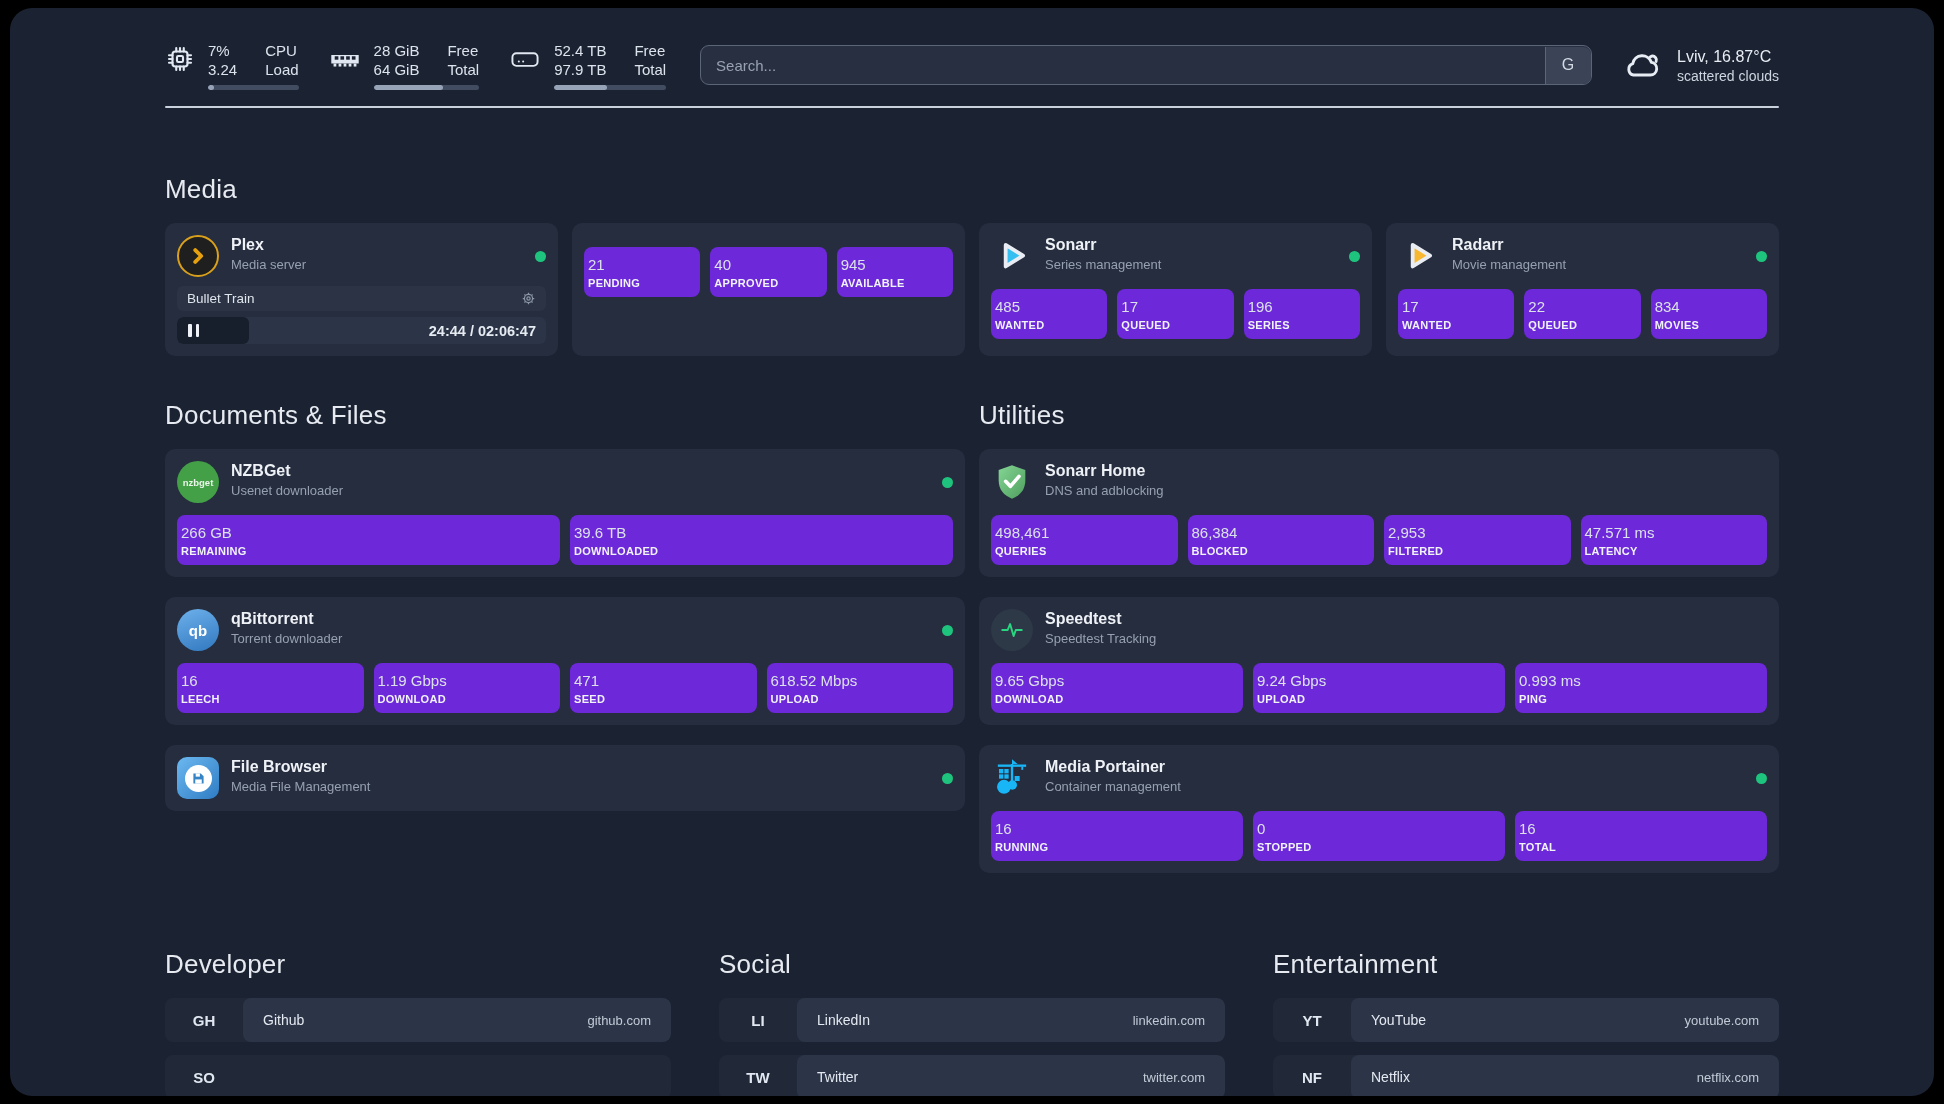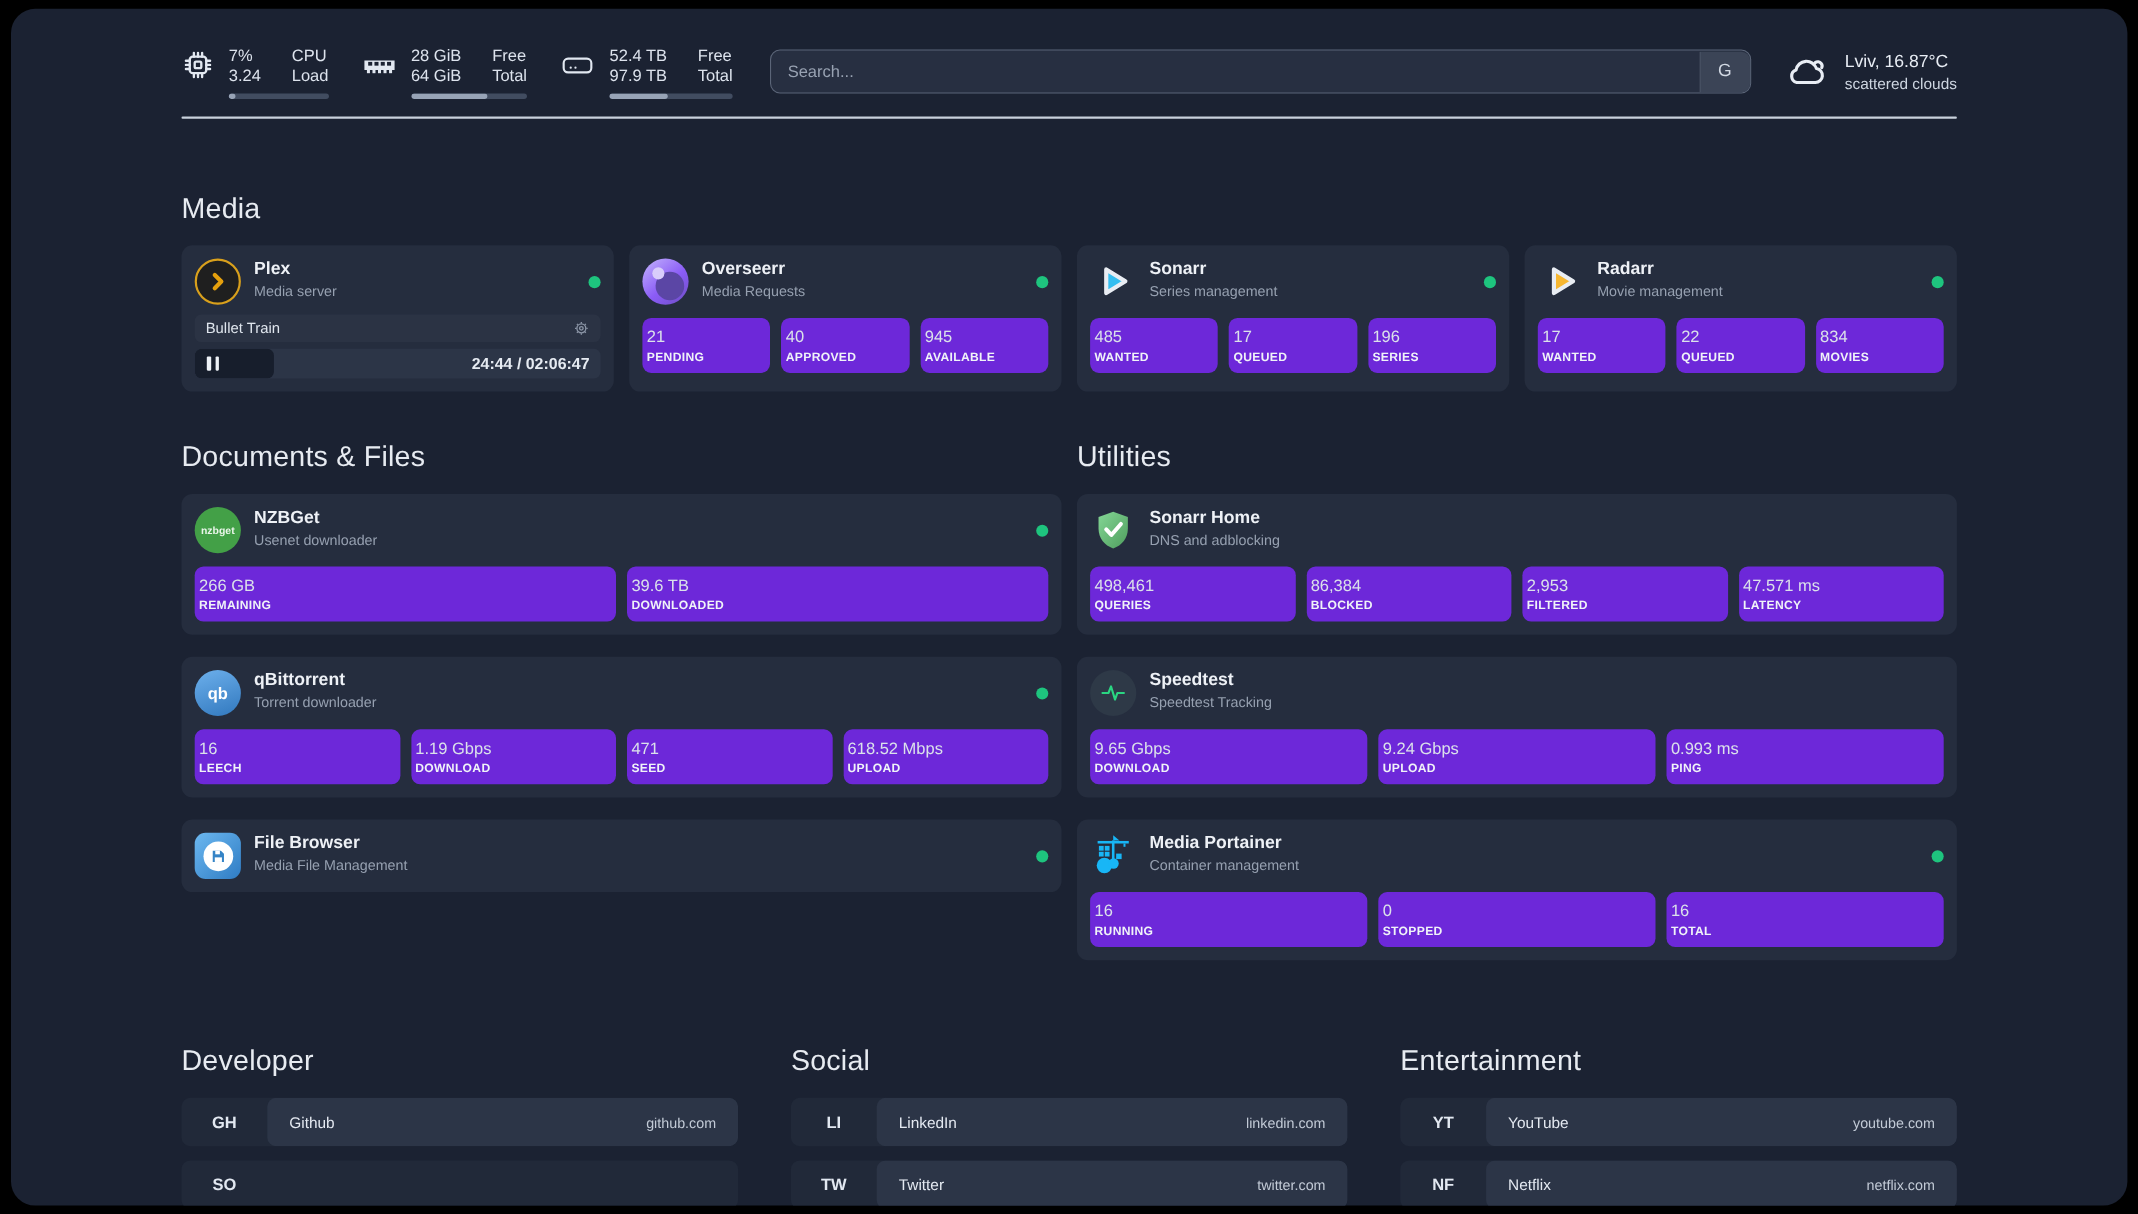--- a/index.html
+++ b/index.html
@@ -235,31 +235,20 @@
             <div class="player-progress" style="width: 19.5%;"></div>
             <span class="pause-btn">
                 <span></span>
                 <span></span>
               </span>
             <span class="player-time">24:44 / 02:06:47</span>
           </div>
         </div>
 
         <div class="card">
-          <div class="card-header">
-            <span class="svc-icon icon-overseerr">
-              <span class="pupil"></span>
-                <span class="gleam"></span>
-            </span>
-            <div class="card-titles">
-              <div class="card-title">Overseerr</div>
-              <div class="card-desc">Media Requests</div>
-            </div>
-            <span class="status-dot"></span>
-          </div>
           <div class="stats">
             <div class="stat">
               <div class="stat-value">21</div>
               <div class="stat-label">PENDING</div>
             </div>
             <div class="stat">
               <div class="stat-value">40</div>
               <div class="stat-label">APPROVED</div>
             </div>
             <div class="stat">

